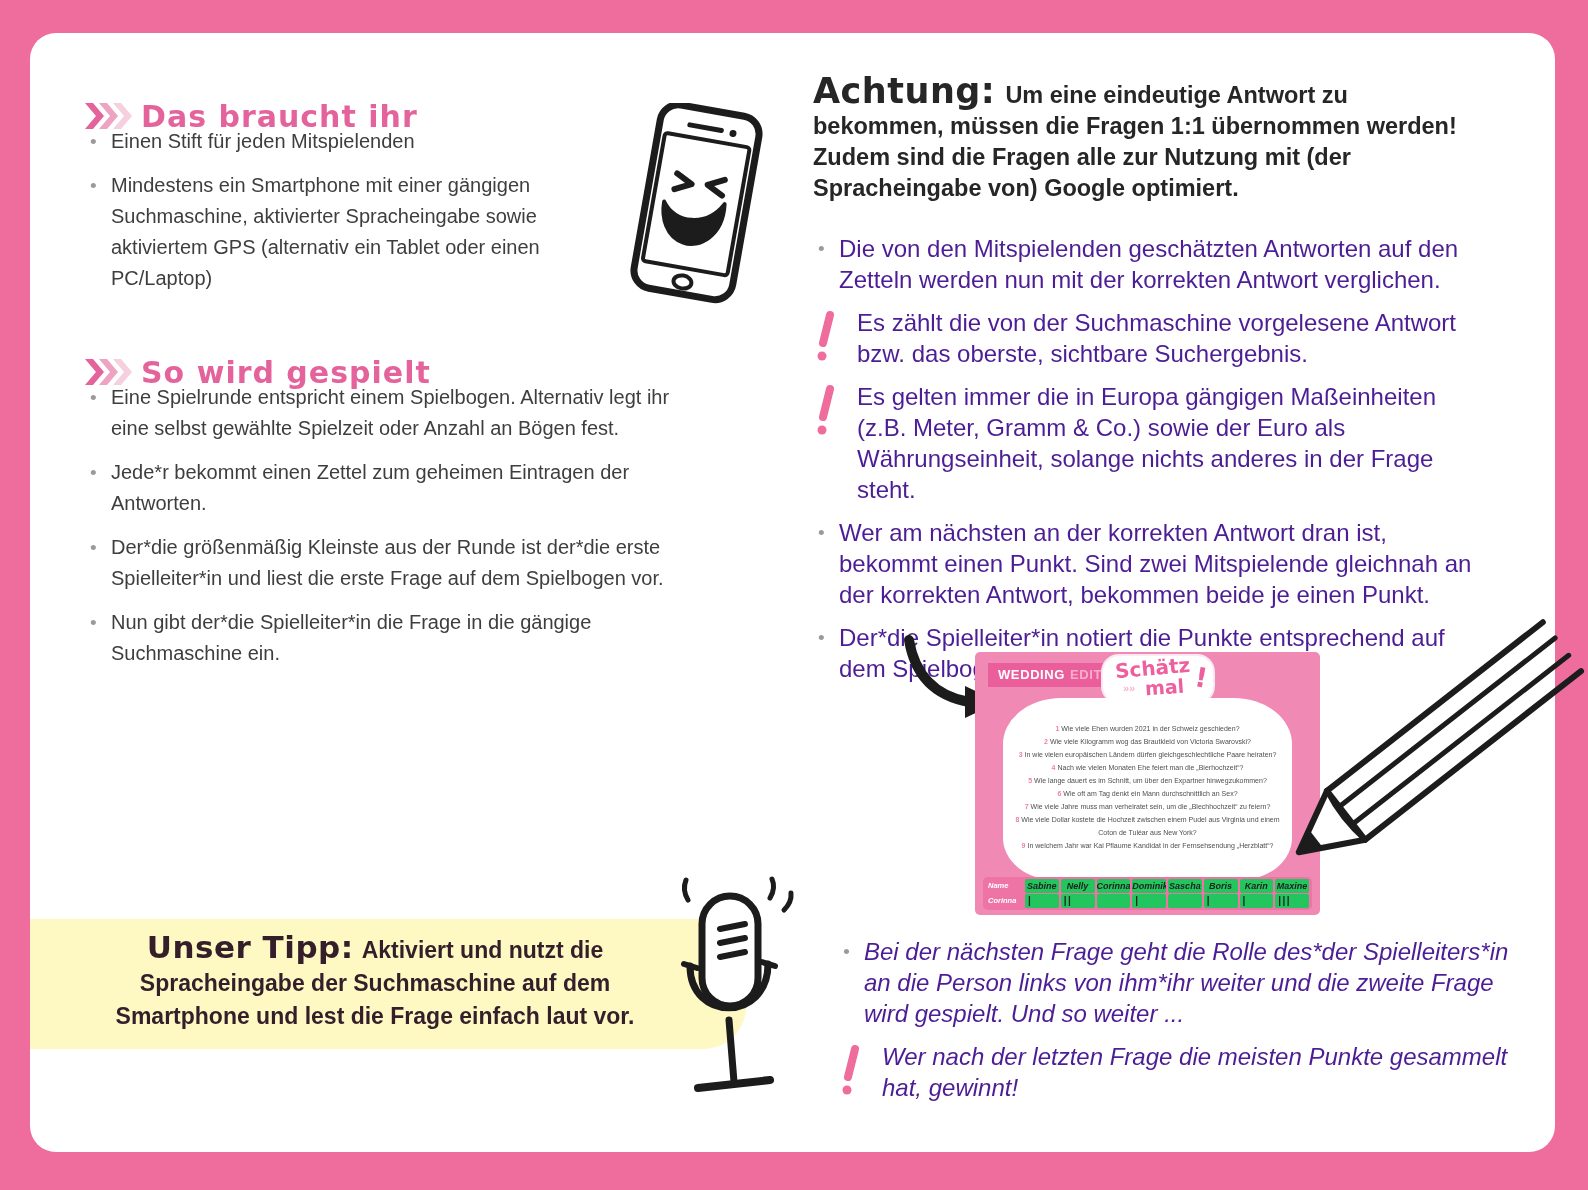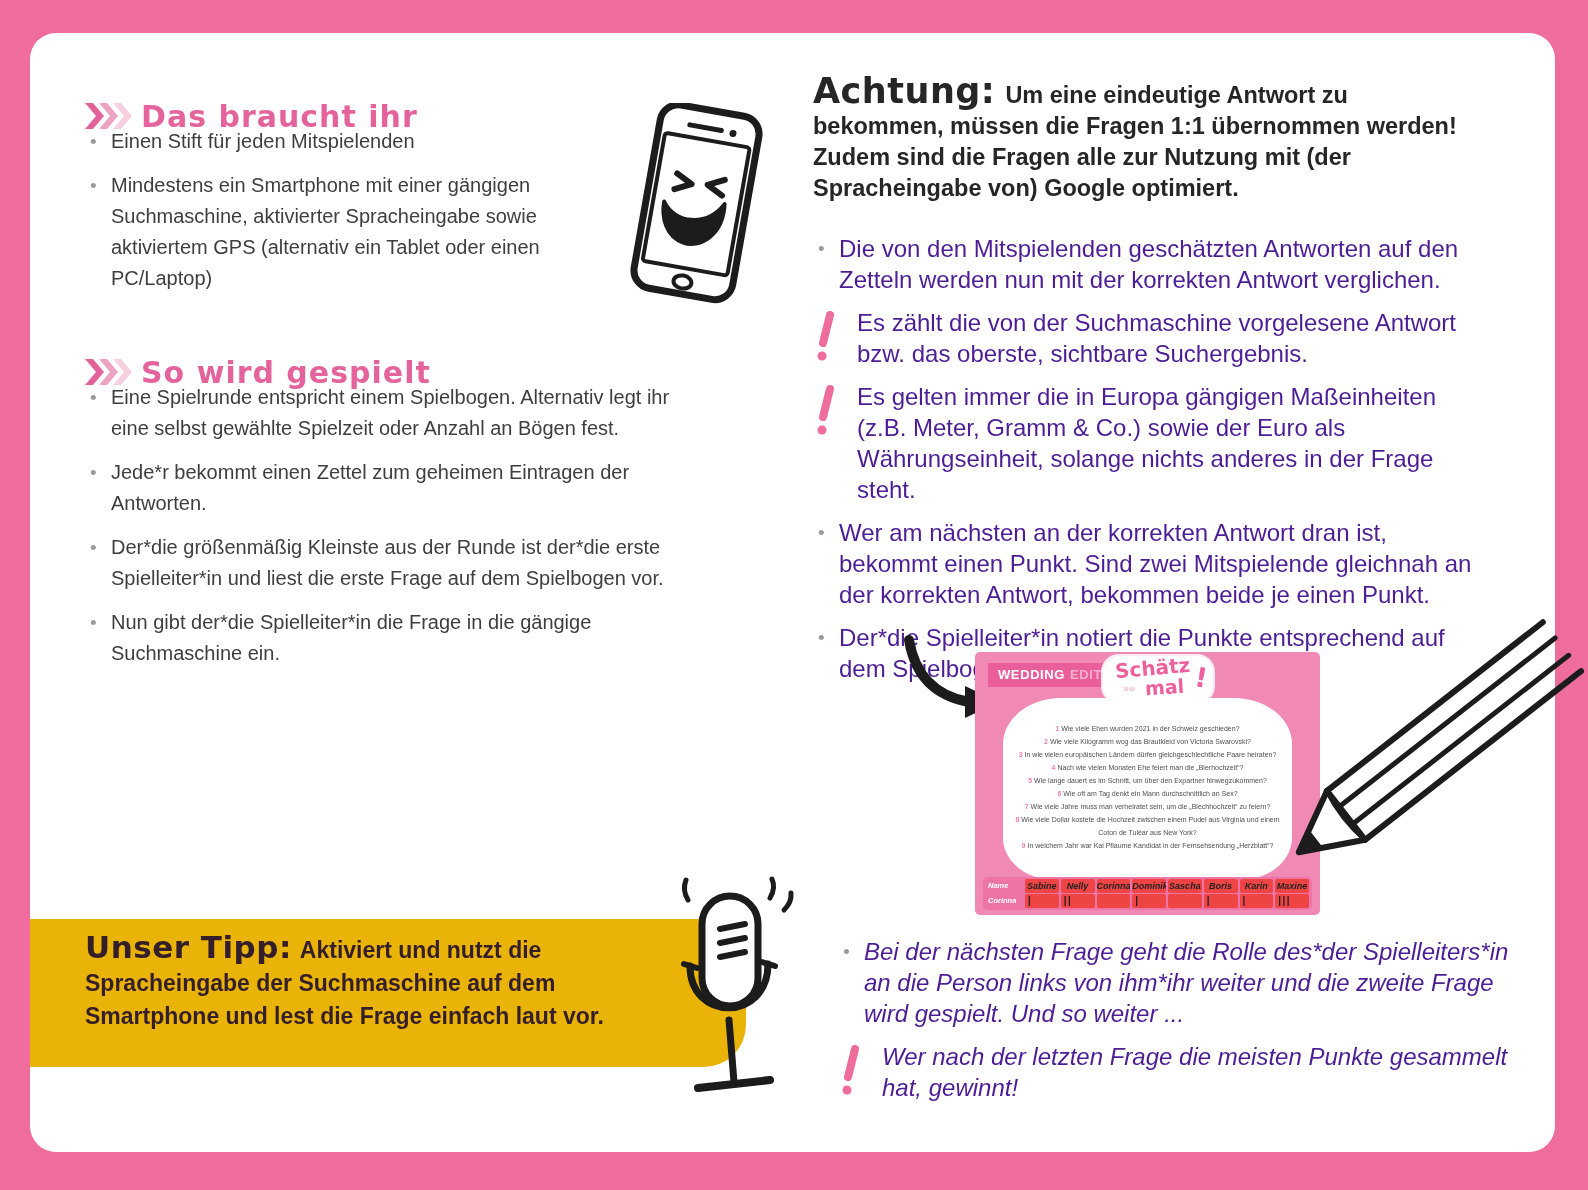--- a/index.html
+++ b/index.html
@@ -26,22 +26,22 @@
   .ritem.bullet{padding-left:26px;}
   .ritem.bullet::before{content:"•";position:absolute;left:5px;top:0;color:#9a9a9a;font-size:19px;}
   .ritem.exclaim{padding-left:44px;}
   .ritem .bang{position:absolute;left:2px;top:3px;}
 
   .warn{position:absolute;font-size:23.5px;line-height:31px;font-weight:bold;color:#262626;}
   .warn .warnlabel{font-family:"DejaVu Sans",sans-serif;font-size:35px;font-weight:bold;
                    letter-spacing:0.5px;margin-right:10px;}
 
   
-  .tipbox{position:absolute;left:30px;top:919px;width:716px;height:148px;
-          background:#eab308;border-radius:0 42px 42px 0;}
+  .tipbox{position:absolute;left:30px;top:919px;width:716px;height:130px;
+          background:#fef9c3;border-radius:0 42px 42px 0;text-align:center;}
   .tiptext{position:absolute;left:55px;top:12px;width:580px;
            font-size:23px;line-height:33px;font-weight:bold;color:#341e2a;}
   .tiptext .tiplabel{font-family:"DejaVu Sans",sans-serif;font-size:31px;letter-spacing:0.5px;
                      margin-right:8px;}
 
   
   .sheet{position:absolute;left:975px;top:652px;width:345px;height:263px;
          background:#f08ab4;border-radius:5px;}
   .badge{position:absolute;left:13px;top:11px;background:#ea5f9b;padding:4px 10px 5px;
          font-size:13px;font-weight:bold;letter-spacing:0.6px;}
@@ -62,21 +62,21 @@
               font-size:27px;font-weight:bold;color:#ee5f9d;transform:rotate(10deg);}
   .blob{position:absolute;left:28px;top:46px;width:289px;height:182px;background:#ffffff;
         border-radius:58px 58px 52px 52px / 46px 46px 42px 42px;}
   .qwrap{position:absolute;left:12px;right:12px;top:24px;text-align:center;
          font-size:7px;line-height:13px;color:#4f4f4f;}
   .qwrap .qn{color:#ee7fae;font-weight:bold;margin-right:2px;}
   .strip{position:absolute;left:8px;right:8px;top:225px;height:33px;background:#ee74a6;
          border-radius:5px;padding:2px 3px;box-sizing:border-box;}
   .srow{display:grid;grid-template-columns:37px repeat(8,1fr);gap:2px;height:14px;margin-bottom:1px;}
   .slabel{color:#ffffff;font-size:7.5px;font-weight:bold;font-style:italic;line-height:14px;padding-left:2px;}
-  .scell{background:#ef4444;border-radius:2px;font-size:9px;line-height:14px;text-align:center;
+  .scell{background:#22c55e;border-radius:2px;font-size:9px;line-height:14px;text-align:center;
          font-style:italic;font-weight:bold;color:#222;overflow:hidden;}
   .scell.pts{text-align:left;padding-left:3px;font-style:normal;font-weight:bold;
              font-size:10px;letter-spacing:1.5px;}
 
   svg{display:block;}
 </style>
 </head>
 <body>
 
 <div class="page">

